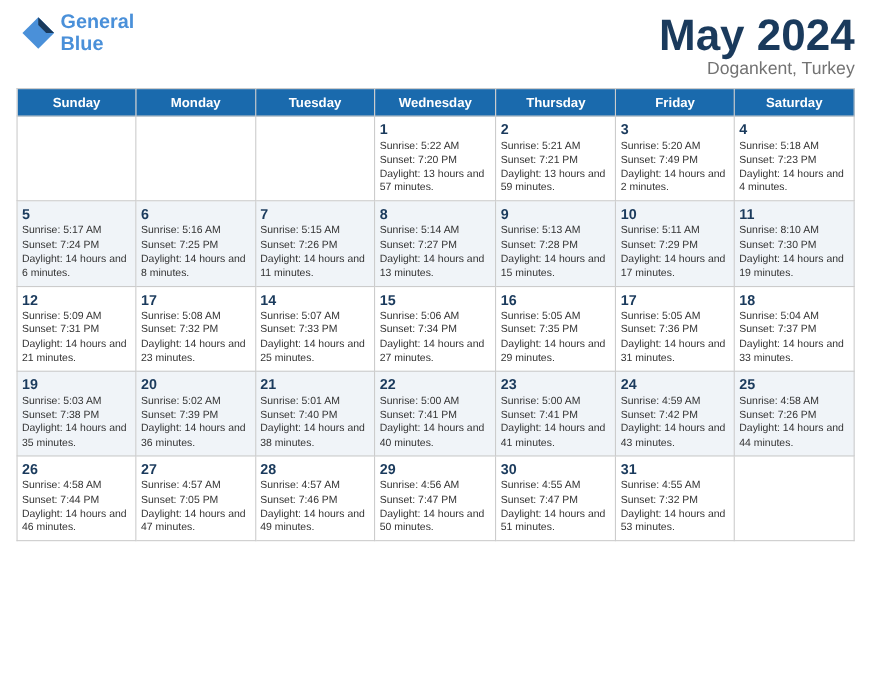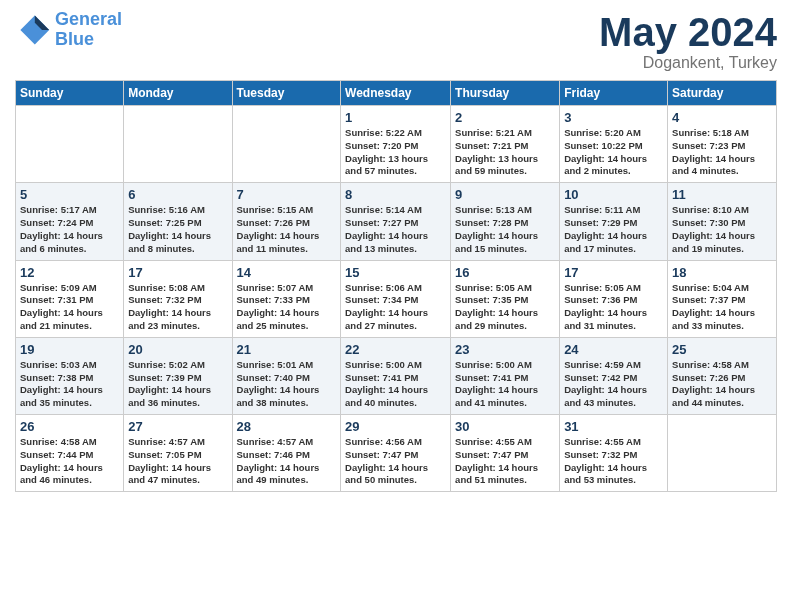--- a/index.html
+++ b/index.html
@@ -54,21 +54,21 @@
     .calendar {
       width: 100%;
       border-collapse: collapse;
     }
     .calendar thead tr th {
       background: #1a6aad;
       color: #fff;
       font-size: 12px;
       font-weight: bold;
       padding: 5px 4px;
-      text-align: left;
+      text-align: center;
       border: 1px solid #ccc;
     }
     .calendar tbody tr td {
       border: 1px solid #ccc;
       vertical-align: top;
       padding: 4px 4px;
       width: 113px;
       min-height: 80px;
       font-size: 10px;
       color: #222;
@@ -80,21 +80,20 @@
     .day-number {
       font-size: 13px;
       font-weight: bold;
       color: #1a3a5c;
       margin-bottom: 2px;
     }
     .day-info {
       font-size: 9.5px;
       color: #333;
       line-height: 1.35;
-      font-weight: bold;
     }
     .empty-cell {
       background: #fff !important;
     }
   </style>
 </head>
 <body>
 
 <div class="page">
   <div class="header">
@@ -139,21 +138,21 @@
           </td>
           <td>
             <div class="day-number">2</div>
             <div class="day-info">Sunrise: 5:21 AM
 Sunset: 7:21 PM
 Daylight: 13 hours and 59 minutes.</div>
           </td>
           <td>
             <div class="day-number">3</div>
             <div class="day-info">Sunrise: 5:20 AM
-Sunset: 10:22 PM
+Sunset: 7:49 PM
 Daylight: 14 hours and 2 minutes.</div>
           </td>
           <td>
             <div class="day-number">4</div>
             <div class="day-info">Sunrise: 5:18 AM
 Sunset: 7:23 PM
 Daylight: 14 hours and 4 minutes.</div>
           </td>
         </tr>
         <tr>

